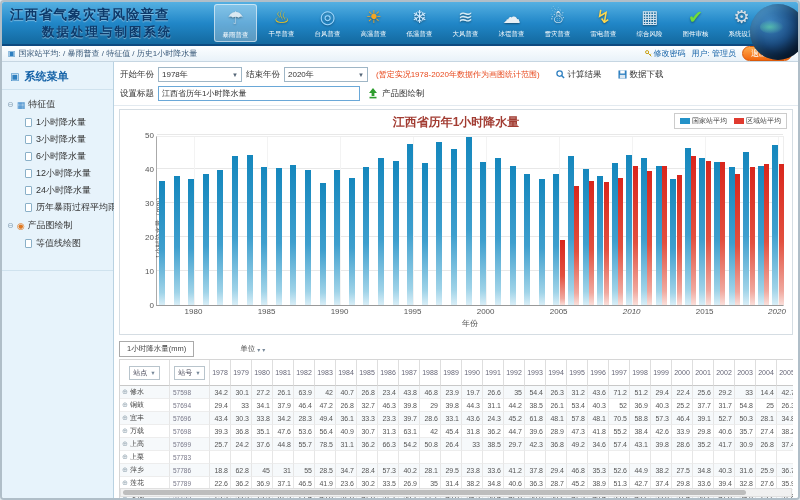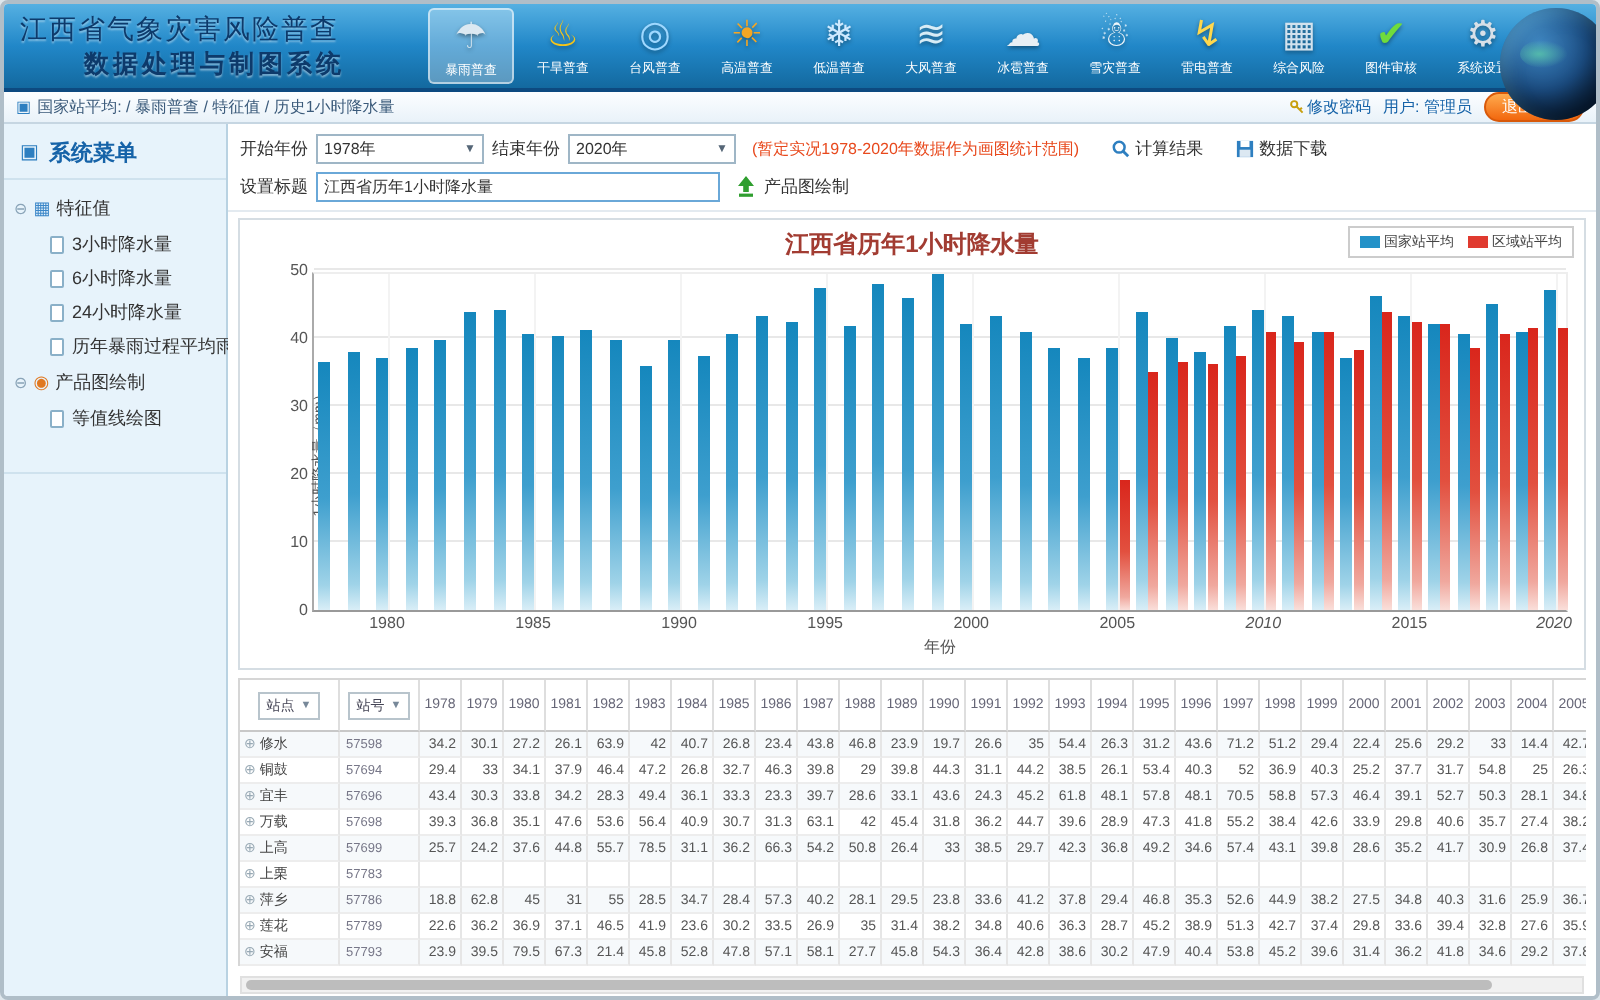--- a/index.html
+++ b/index.html
@@ -6,21 +6,21 @@
   html,body { width:800px; height:500px; overflow:hidden;
     font-family:"Liberation Sans","DejaVu Sans",sans-serif; background:#dfe7ec; }
   .window { width:800px; height:500px; border:2px solid #b0bec8; border-radius:4px;
     overflow:hidden; background:#fff; position:relative; }
 
   
   .app-header { height:44px; position:relative;
     background:linear-gradient(180deg,#55b0e2 0%,#2187c8 50%,#13699f 100%);
     border-bottom:2px solid #0d4a80; }
   .title-block { position:absolute; left:8px; top:4px; }
-  .title-block .l1 { font-size:13.5px; font-weight:normal; color:#0d3a6b;
+  .title-block .l1 { font-size:13.5px; font-weight:bold; color:#0d3a6b;
     text-shadow:0 1px 1px rgba(255,255,255,.45); letter-spacing:1px; }
   .title-block .l2 { font-size:12.5px; font-weight:bold; color:#0d3a6b;
     text-shadow:0 1px 1px rgba(255,255,255,.45); margin-left:32px; letter-spacing:2px; }
   .toolbar { position:absolute; left:212px; top:2px; display:flex; gap:3px; }
   .tool { width:43px; padding:1px 0; text-align:center; color:#fff; cursor:pointer; }
   .tool .g { display:block; font-size:18px; line-height:24px; height:24px;
     text-shadow:0 1px 2px rgba(0,0,0,.4); }
   .tool .lb { display:block; font-size:7px; white-space:nowrap; transform:scale(.92); }
   .tool.active { background:rgba(255,255,255,.30); border:1px solid rgba(255,255,255,.55);
     border-radius:3px; }
@@ -214,25 +214,33 @@
         <span>系统菜单</span>
       </div>
       <div class="tree" id="sidebar-tree">
           <div class="tree-group">
             <span class="tg-toggle">⊖</span>
             <span class="tg-icon" style="color: rgb(58, 134, 200);">▦</span>
             <span>特征值</span>
           </div>
           <div class="tree-leaf">
             <span class="leaf-icon"></span>
+            <span>1小时降水量</span>
+          </div>
+          <div class="tree-leaf">
+            <span class="leaf-icon"></span>
             <span>3小时降水量</span>
           </div>
           <div class="tree-leaf">
             <span class="leaf-icon"></span>
             <span>6小时降水量</span>
+          </div>
+          <div class="tree-leaf">
+            <span class="leaf-icon"></span>
+            <span>12小时降水量</span>
           </div>
           <div class="tree-leaf">
             <span class="leaf-icon"></span>
             <span>24小时降水量</span>
           </div>
           <div class="tree-leaf">
             <span class="leaf-icon"></span>
             <span>历年暴雨过程平均雨量</span>
           </div>
           <div class="tree-group">
@@ -389,20 +397,28 @@
             <div class="bar blue" style="left: 586.186px; width: 6px; height: 153px;"></div>
             <div class="bar red" style="left: 592.686px; width: 5px; height: 137.7px;"></div>
             <div class="bar blue" style="left: 600.791px; width: 6px; height: 139.4px;"></div>
             <div class="bar red" style="left: 607.291px; width: 5px; height: 141.1px;"></div>
             <div class="bar blue" style="left: 615.395px; width: 6px; height: 159.8px;"></div>
             <div class="bar red" style="left: 621.895px; width: 5px; height: 141.1px;"></div>
           </div>
       </div>
 
       <div class="table-panel">
+        <div class="table-ctrl">
+          <span class="unit-box">1小时降水量(mm)</span>
+          <span class="unit-filter">
+            <span>单位</span>
+            <span class="car">▾</span>
+            <span class="car">▾</span>
+          </span>
+        </div>
         <div class="grid" id="grid">
             <div class="g-head">
               <div class="hc station">
                 <span class="fbox">
                   <span>站点</span>
                   <span class="car">▼</span>
                 </span>
               </div>
               <div class="hc sid">
                 <span class="fbox">

